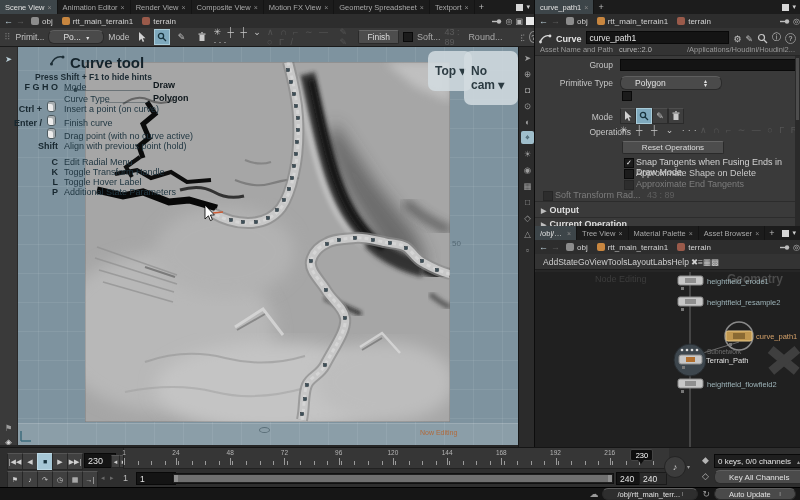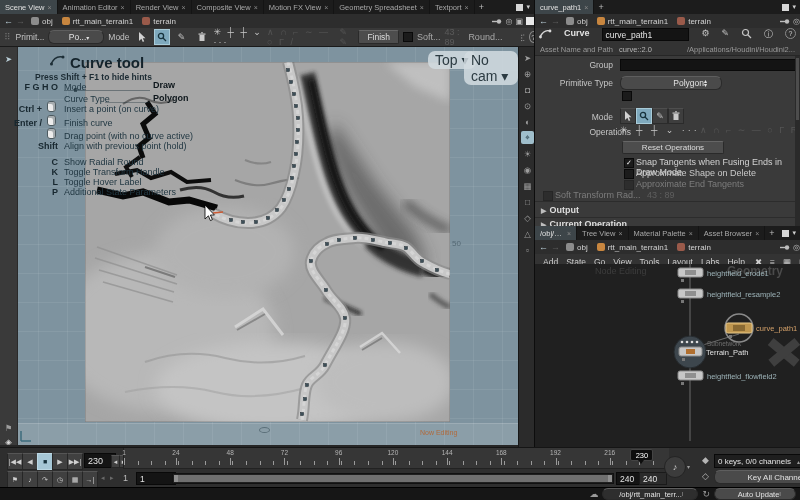--- a/index.html
+++ b/index.html
@@ -23,45 +23,45 @@
   
   .toolbar{background:#383838;border-bottom:1px solid #1a1a1a;display:flex;align-items:center;gap:4px;padding:0 4px}
   .ib{width:14px;height:14px;background:#3e3e3e;border:1px solid #2b2b2b;border-top-color:#4e4e4e;display:flex;align-items:center;justify-content:center;color:#c5c5c5;font-size:9px;flex:0 0 auto}
   .ib.sel{background:#7fa9bd;border-color:#a9cbd8;color:#16323c}
   .ib.flat{background:transparent;border-color:transparent}
   .rbtn{background:#4d4d4d;border:1px solid #2a2a2a;border-top-color:#666;color:#ddd;padding:1px 8px;font-size:8.5px;border-radius:2px}
   .fadeic{color:#6a6a6a;opacity:.55;font-size:9px;letter-spacing:2px}
   .cb{width:8px;height:8px;background:#1b1b1b;border:1px solid #090909;display:inline-flex;align-items:center;justify-content:center;color:#f0f0f0;font-size:7px;flex:0 0 auto}
   .cb.dim{opacity:.4}
   .fld{background:#141414;border:1px solid #090909;color:#e4e4e4;display:flex;align-items:center;padding:0 3px;font-size:8.5px}
-  .drop{background:#4a4a4a;border:1px solid #2a2a2a;border-top-color:#5e5e5e;color:#e2e2e2;display:flex;align-items:center;justify-content:flex-end;padding:0 14px;font-size:8.5px;border-radius:6px}
+  .drop{background:#4a4a4a;border:1px solid #2a2a2a;border-top-color:#5e5e5e;color:#e2e2e2;display:flex;align-items:center;justify-content:space-between;padding:0 14px;font-size:8.5px;border-radius:6px}
   
   #viewport{left:0;top:47px;width:518px;height:398px;background:#7e939f;overflow:hidden}
   #vgrid{left:17px;top:0;width:501px;height:398px;
      background-image:linear-gradient(rgba(255,255,255,.07) 1px,transparent 1px),linear-gradient(90deg,rgba(255,255,255,.07) 1px,transparent 1px);
      background-size:29px 29px;background-position:-8px -6px}
   #vband{left:17px;top:376px;width:501px;height:22px;background:rgba(255,255,255,.10);border-top:1px solid rgba(255,255,255,.15)}
   #lstrip{left:0;top:0;width:17px;height:398px;background:#3a3a3a;border-right:1px solid #2a2a2a}
-  .vpill{background:rgba(210,220,224,.85);color:#2c3b42;border-radius:7px;padding:1px 7px;font-size:14px;font-weight:normal}
+  .vpill{background:rgba(210,220,224,.85);color:#2c3b42;border-radius:7px;padding:13px 7px;font-size:12px;font-weight:bold}
   #vstrip{left:518px;top:47px;width:17px;height:398px;background:#2b2b2b;border-left:1px solid #171717;display:flex;flex-direction:column;align-items:center;padding-top:4px;gap:3px}
   .vsic{width:13px;height:13px;display:flex;align-items:center;justify-content:center;color:#9d9d9d;font-size:8.5px;flex:0 0 auto}
   .vsic.sel{background:#9fbecb;color:#1c333d;border-radius:2px}
   
   .ov{color:#223843;white-space:nowrap}
   .ov .k{font-weight:bold;color:#17272f;text-align:right;position:absolute}
   .ov .l{color:#223843;position:absolute}
   .ov .v{font-weight:bold;color:#0d161b;position:absolute}
   .mouse{position:absolute;width:7px;height:9px;background:#ececec;border:1px solid #4c5a60;border-radius:3px;box-shadow:inset -2px 2px 0 rgba(120,130,135,.6)}
   
   .rlabel{position:absolute;text-align:right;color:#c6c6c6;font-size:8.5px}
   .dimtxt{color:#7c7c7c}
   .sect{position:absolute;color:#dedede;font-size:9px;font-weight:bold}
   .sect .tri{color:#bdbdbd;font-size:7px;margin-right:3px}
   
-  #netcanvas{left:535px;top:264px;width:265px;height:186px;background:#202020;overflow:hidden}
+  #netcanvas{left:535px;top:272px;width:265px;height:186px;background:#202020;overflow:hidden}
   .nlabel{position:absolute;font-size:7.5px;color:#9db3b8;white-space:nowrap}
   
   #playbar{left:0;top:447px;width:800px;height:40px;background:#2e2e2e;border-top:1px solid #151515}
   .tbtn{position:absolute;width:14px;height:15px;background:#404040;border:1px solid #262626;border-top-color:#555;color:#cfcfcf;display:flex;align-items:center;justify-content:center;font-size:7px}
   .tbtn.sel{background:#a6c7d6;color:#17323d;border-color:#bcd8e4}
   #ruler{position:absolute;left:123px;top:0;width:545px;height:20px;background:#363636;border-left:1px solid #222;border-bottom:1px solid #222;overflow:visible}
   .tick{position:absolute;width:1px;background:#9a9a9a}
   .ticklab{position:absolute;font-size:6.5px;color:#b5b5b5;transform:translateX(-50%)}
   #statusbar{left:0;top:487px;width:800px;height:13px;background:#161616;border-top:1px solid #000;display:flex;align-items:center;justify-content:flex-end;gap:4px;padding-right:4px;box-sizing:border-box}
   svg{display:block}
@@ -305,21 +305,21 @@
       <span class="mouse" style="left:47px;top:54px"></span>
       <span class="l" style="left:64px;top:57px">Insert a point (on curve)</span>
       <span class="k" style="left:0;top:71px;width:42px">Enter /</span>
       <span class="mouse" style="left:47px;top:68px"></span>
       <span class="l" style="left:64px;top:71px">Finish curve</span>
       <span class="mouse" style="left:47px;top:81px"></span>
       <span class="l" style="left:64px;top:84px">Drag point (with no curve active)</span>
       <span class="k" style="left:0;top:94px;width:58px">Shift</span>
       <span class="l" style="left:64px;top:94px">Align with previous point (hold)</span>
       <span class="k" style="left:0;top:110px;width:58px">C</span>
-      <span class="l" style="left:64px;top:110px">Show Radial Round</span>
+      <span class="l" style="left:64px;top:110px">Edit Radial Menu</span>
       <span class="k" style="left:0;top:120px;width:58px">K</span>
       <span class="l" style="left:64px;top:120px">Toggle Transform Handle</span>
       <span class="k" style="left:0;top:130px;width:58px">L</span>
       <span class="l" style="left:64px;top:130px">Toggle Hover Label</span>
       <span class="k" style="left:0;top:140px;width:58px">P</span>
       <span class="l" style="left:64px;top:140px">Additional State Parameters</span>
     </div>
 
     <div class="abs" style="left:452px;top:192px;color:rgba(50,70,80,.55);font-size:8px">50</div>
 
@@ -380,21 +380,21 @@
       </span>
     <span class="panectl">
       <svg width="10" height="9">
           <circle cx="7" cy="4.5" r="2.2" fill="#bdbdbd"></circle>
           <rect x="0" y="3.8" width="5" height="1.4" fill="#bdbdbd"></rect>
         </svg>
       <span style="color:#b9b9b9">◎</span>
     </span>
   </div>
 
-  <div class="abs" style="left:535px;top:28px;width:265px;height:16px;background:#333;display:flex;align-items:flex-start;gap:12px;padding:0 4px;box-sizing:border-box">
+  <div class="abs" style="left:535px;top:28px;width:265px;height:16px;background:#333;display:flex;align-items:flex-end;gap:4px;padding:0 4px;box-sizing:border-box">
     <svg width="13" height="11">
         <path d="M1,9 Q5,1 11,3" stroke="#d8d8d8" stroke-width="1.4" fill="none"></path>
         <circle cx="1.5" cy="9" r="1.4" fill="#d8d8d8"></circle>
         <circle cx="11" cy="3" r="1.4" fill="#d8d8d8"></circle>
       </svg>
     <span style="font-weight:bold;color:#e2e2e2;font-size:9px">Curve</span>
     <div class="fld" style="flex:1;height:11px">
         <span>curve_path1</span>
       </div>
     <span style="color:#c5c5c5">⚙</span>
@@ -516,21 +516,21 @@
       </span>
     <span class="panectl">
       <svg width="10" height="9">
           <circle cx="7" cy="4.5" r="2.2" fill="#bdbdbd"></circle>
           <rect x="0" y="3.8" width="5" height="1.4" fill="#bdbdbd"></rect>
         </svg>
       <span style="color:#b9b9b9">◎</span>
     </span>
   </div>
 
-  <div class="abs" style="left:535px;top:254px;width:265px;height:16px;background:#333;border-bottom:1px solid #1d1d1d;display:flex;align-items:center;gap:8px;padding:0 8px;box-sizing:border-box;font-size:8.5px;color:#cfcfcf">
+  <div class="abs" style="left:535px;top:254px;width:265px;height:16px;background:#333;border-bottom:1px solid #1d1d1d;display:flex;align-items:center;gap:0;padding:0 8px;box-sizing:border-box;font-size:8.5px;color:#cfcfcf">
     <span>Add</span>
     <span>State</span>
     <span>Go</span>
     <span>View</span>
     <span>Tools</span>
     <span>Layout</span>
     <span>Labs</span>
     <span>Help</span>
     <span style="margin-left:2px">✖</span>
     <span>≡</span>

